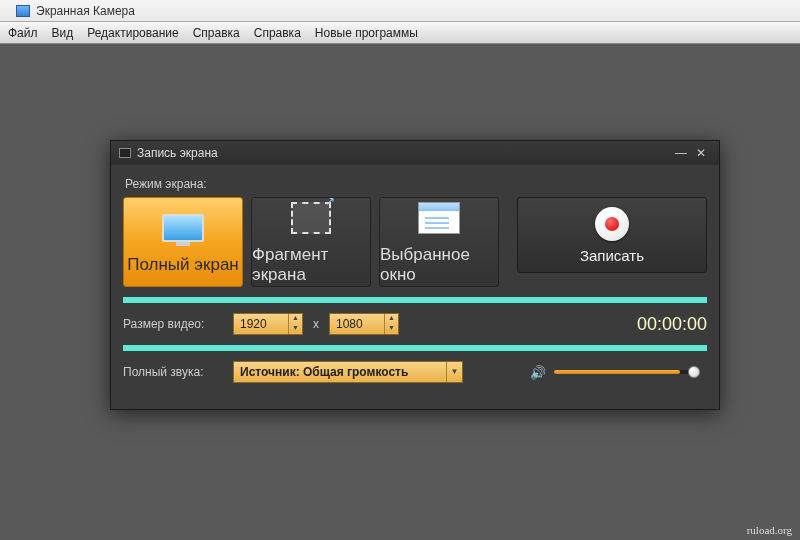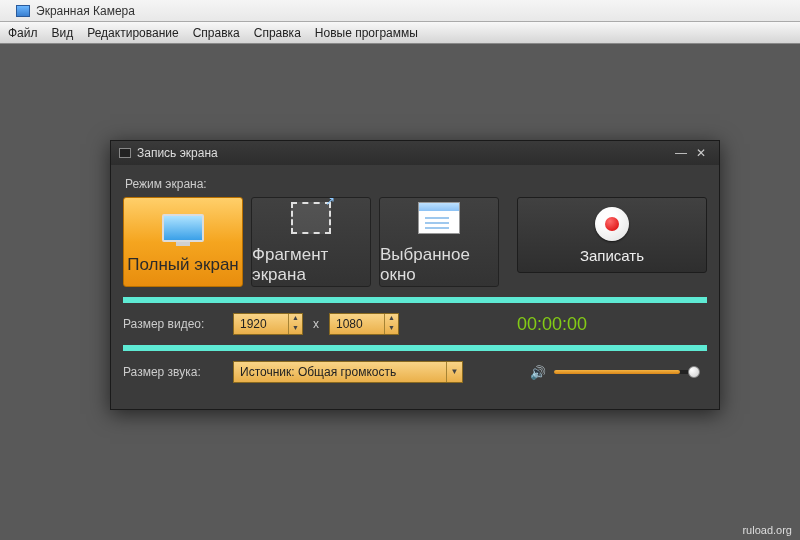--- a/index.html
+++ b/index.html
@@ -48,35 +48,35 @@
 .rec-lbl { color:#eee; font-size:15px; }
 
 
 .row { display:flex; align-items:center; gap:10px; border-top:6px solid #5eead4; padding:10px 0; }
 .row-lbl { color:#ccc; width:100px; }
 .spin { display:flex; align-items:center; background:linear-gradient(#f9d487,#eab04a); border:1px solid #8a6a20; height:22px; }
 .spin input { background:transparent; border:none; width:54px; padding:0 6px; color:#222; font-size:12px; outline:none; }
 .spin .arrows { width:14px; height:100%; border-left:1px solid #a58334; display:flex; flex-direction:column; }
 .spin .arrows div { flex:1; font-size:7px; line-height:1; text-align:center; color:#444; cursor:pointer; }
 .x-sep { color:#ccc; }
-.timer { color:#84cc16; font-size:18px; margin-left:auto; width:190px; text-align:left; }
+.timer { color:#fef9c3; font-size:18px; margin-left:auto; width:190px; text-align:right; }
 
 
-.dropdown { display:flex; align-items:center; background:linear-gradient(#f9d487,#eab04a); border:1px solid #8a6a20; height:22px; width:230px; }
+.dropdown { display:flex; align-items:center; background:linear-gradient(#f9d487,#eab04a); border:1px solid #8a6a20; height:22px; width:230px;font-weight:bold; }
 .dropdown .val { flex:1; padding:0 6px; color:#222; }
 .dropdown .dd-btn { width:16px; height:100%; border-left:1px solid #a58334; text-align:center; color:#444; font-size:8px; line-height:20px; cursor:pointer; }
 
 
 .vol-wrap { margin-left:auto; width:190px; display:flex; align-items:center; gap:8px; justify-content:center; }
 .vol-ico { color:#ddd; font-size:13px; }
 .slider { position:relative; width:140px; height:4px; background:#222; border-radius:2px; }
 .slider .track { position:absolute; left:0; top:0; bottom:0; width:90%; background:linear-gradient(#f5b341,#d8871a); border-radius:2px; }
 .slider .thumb { position:absolute; right:0; top:50%; transform:translate(50%,-50%); width:12px; height:12px; border-radius:50%; background:radial-gradient(circle at 30% 30%,#fff,#ccc); border:1px solid #888; cursor:pointer; }
 
-.watermark { position:absolute; right:8px; bottom:4px; color:#ddd; font-size:11px; }
+.watermark { position:absolute; right:8px; bottom:4px; color:#ddd; font-size:11px;font-family:Liberation Serif, serif; }
 </style>
 </head>
 <body>
 
 <div class="titlebar">
   <div class="ico"></div>
   <span class="ttl">Экранная Камера</span>
 </div>
 
 <div class="menubar">
@@ -142,21 +142,21 @@
         <input value="1080" style="">
         <div class="arrows">
             <div>▲</div>
             <div>▼</div>
           </div>
       </div>
       <div class="timer">00:00:00</div>
     </div>
 
     <div class="row">
-      <div class="row-lbl">Размер звука:</div>
+      <div class="row-lbl">Полный звука:</div>
       <div class="dropdown">
         <div class="val">Источник: Общая громкость</div>
         <div class="dd-btn">▼</div>
       </div>
       <div class="vol-wrap">
         <span class="vol-ico">🔊</span>
         <div class="slider">
           <div class="track"></div>
           <div class="thumb"></div>
         </div>

